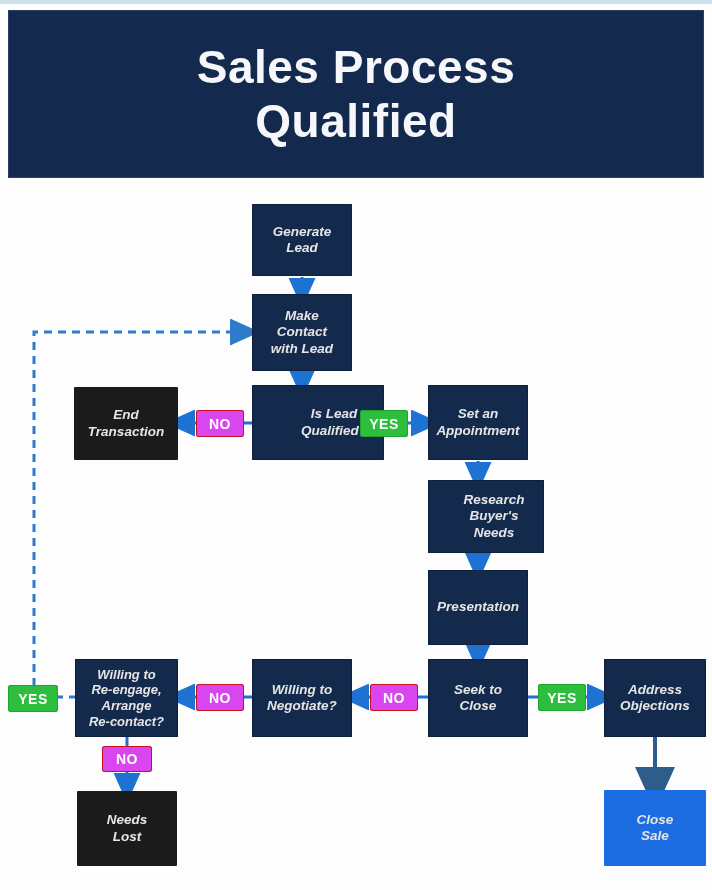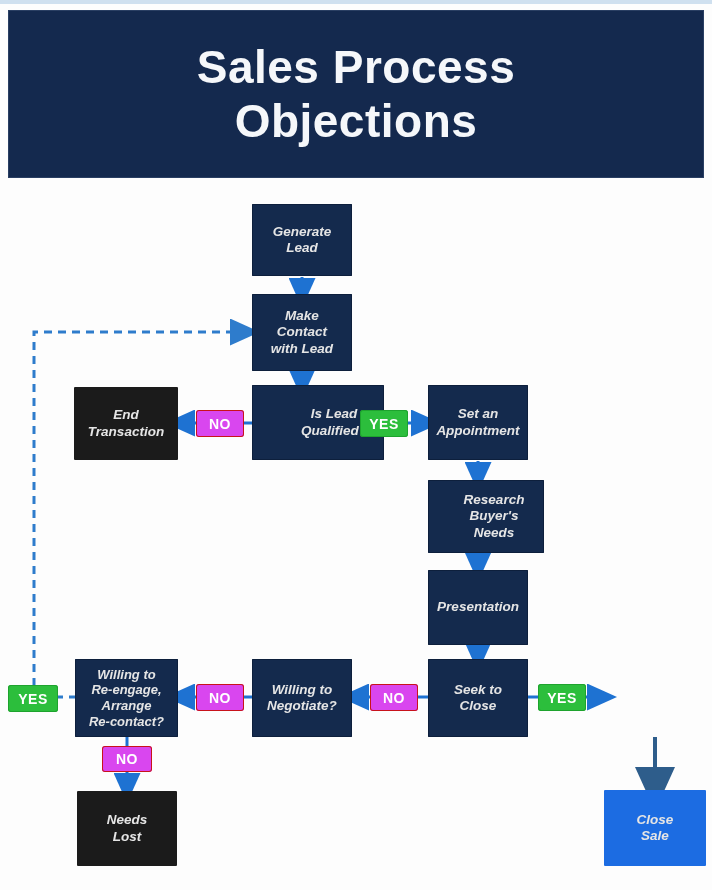--- a/index.html
+++ b/index.html
@@ -38,21 +38,21 @@
 </style>
 </head>
 <body>
 
 <div id="canvas">
 
   <div id="top-strip"></div>
 
   <div id="header">
     <div class="title">Sales Process
-Objections</div>
+Qualified</div>
   </div>
 
   <svg id="flow-arrows" width="712" height="890" viewBox="0 0 712 890">
     <defs>
       <marker id="ah-blue" markerWidth="10" markerHeight="9" refX="3" refY="4.5" orient="auto">
         <path d="M0,0 L10,4.5 L0,9 Z" fill="#1e72d2"></path>
       </marker>
       <marker id="ah-dark" markerWidth="11" markerHeight="10" refX="3" refY="5" orient="auto">
         <path d="M0,0 L11,5 L0,10 Z" fill="#2e5d8b"></path>
       </marker>
@@ -104,20 +104,22 @@
 Close</div>
 
   <div class="node navy" style="left:252px;top:659px;width:100px;height:78px;">Willing to
 Negotiate?</div>
 
   <div class="node navy small" style="left:75px;top:659px;width:103px;height:78px;">Willing to
 Re-engage,
 Arrange
 Re-contact?</div>
 
+  <div class="node navy" style="left:604px;top:659px;width:102px;height:78px;">Address
+Objections</div>
 
   <div class="node black" style="left:77px;top:791px;width:100px;height:75px;">Needs
 Lost</div>
 
   <div class="node blue" style="left:604px;top:790px;width:102px;height:76px;">Close
 Sale</div>
 
   <div class="badge no" style="left:196px;top:410px;width:48px;height:27px;">NO</div>
   <div class="badge yes" style="left:360px;top:410px;width:48px;height:27px;">YES</div>
   <div class="badge yes" style="left:8px;top:685px;width:50px;height:27px;">YES</div>

